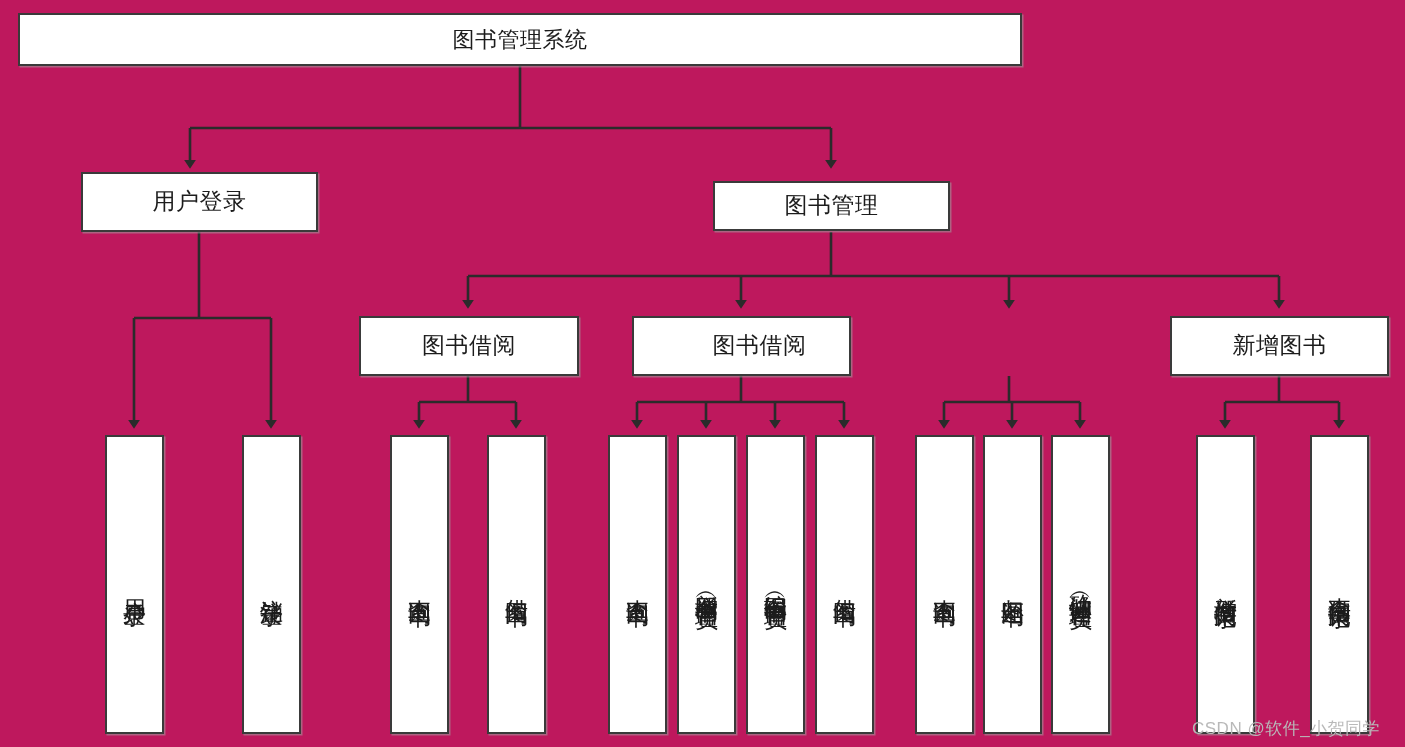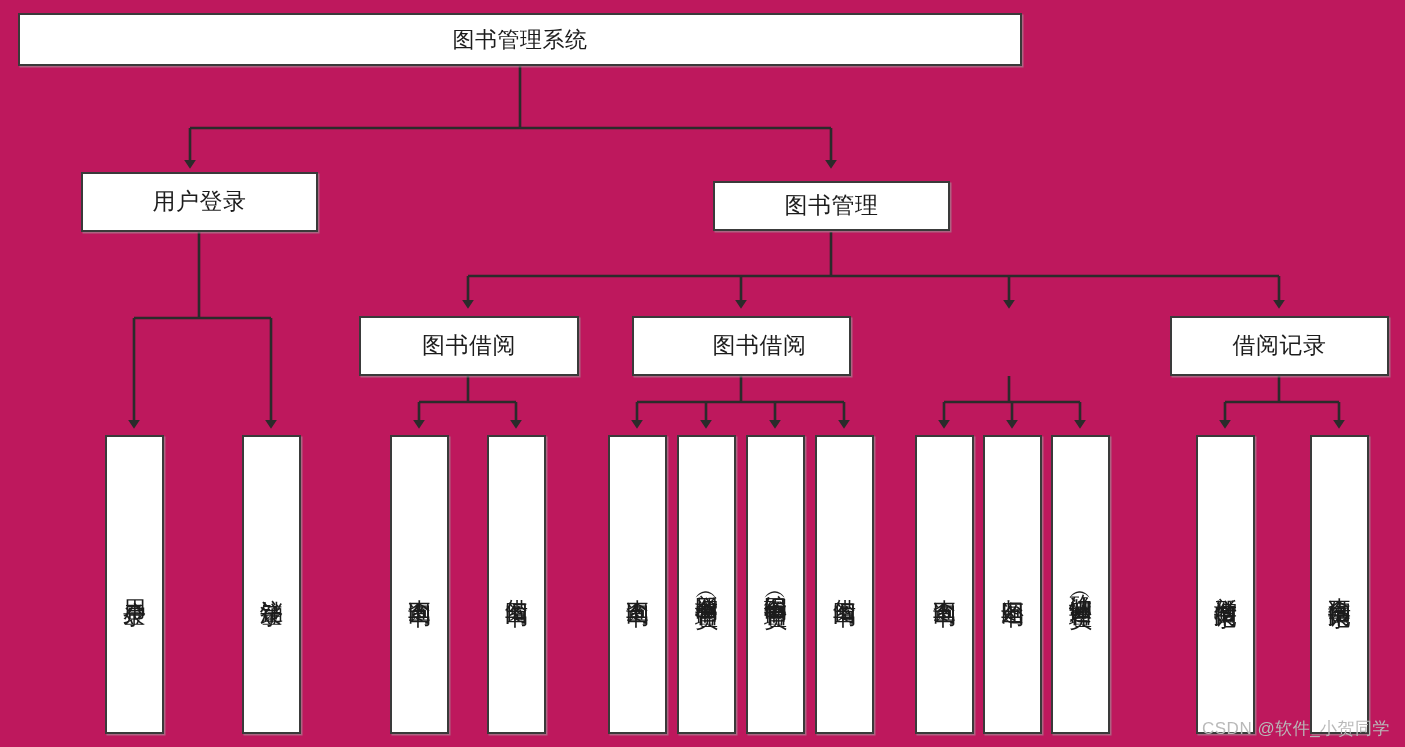--- a/index.html
+++ b/index.html
@@ -132,21 +132,21 @@
     <span class="label">图书管理</span>
   </div>
 
   <div class="node" style="left:359px; top:316px; width:220px; height:60px;">
     <span class="label">图书借阅</span>
   </div>
   <div class="node" style="left:632px; top:316px; width:219px; height:60px;padding-left:36px;">
     <span class="label">图书借阅</span>
   </div>
   <div class="node" style="left:1170px; top:316px; width:219px; height:60px;">
-    <span class="label">借阅记录</span>
+    <span class="label">新增图书</span>
   </div>
 
   <div class="node vertical" style="left:105px; top:435px; width:59px; height:299px;">
     <span class="label">用户登录</span>
   </div>
   <div class="node vertical" style="left:242px; top:435px; width:59px; height:299px;">
     <span class="label">注销登录</span>
   </div>
 
   <div class="node vertical" style="left:390px; top:435px; width:59px; height:299px;">
@@ -179,15 +179,15 @@
     <span class="label">确认归还（管理员）</span>
   </div>
 
   <div class="node vertical" style="left:1196px; top:435px; width:59px; height:299px;">
     <span class="label">新增借阅记录</span>
   </div>
   <div class="node vertical" style="left:1310px; top:435px; width:59px; height:299px;">
     <span class="label">查询借阅记录</span>
   </div>
 
-  <div class="watermark" style="left:1192px; top:717px;margin-left:10px;">CSDN @软件_小贺同学</div>
+  <div class="watermark" style="left:1192px; top:717px;">CSDN @软件_小贺同学</div>
 
 </div>
 
 </body></html>

